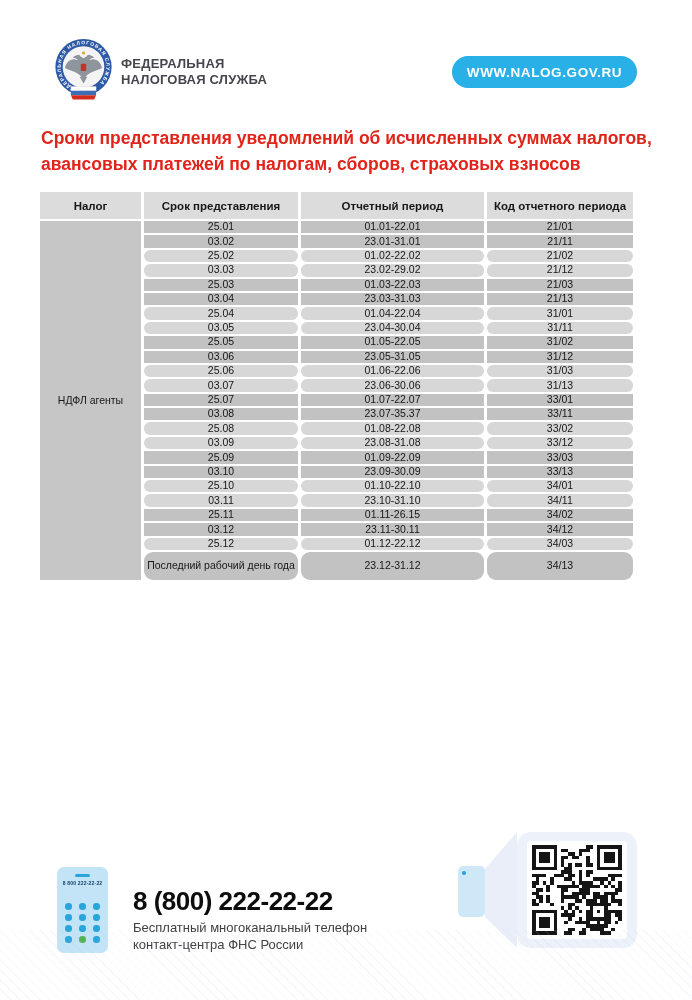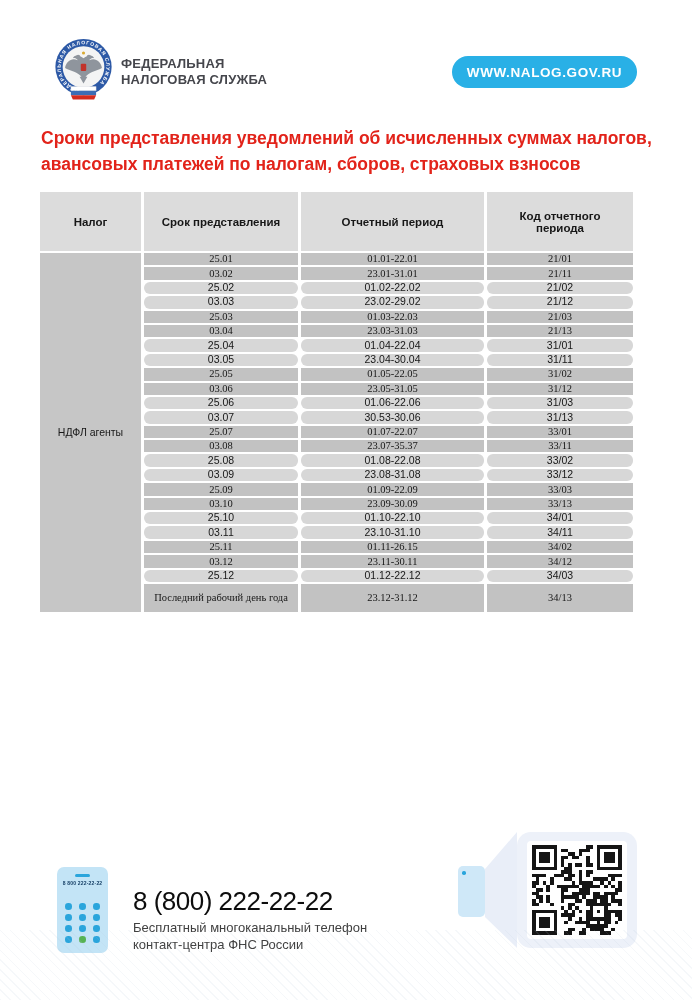--- a/index.html
+++ b/index.html
@@ -28,29 +28,29 @@
   .tax-table{
     position:absolute;left:37px;top:190px;border-collapse:separate;border-spacing:3px 2px;
     table-layout:fixed;width:599px;
   }
   .tax-table col.c1{width:101px}
   .tax-table col.c2{width:154px}
   .tax-table col.c3{width:183px}
   .tax-table col.c4{width:146px}
   .tax-table th{
     background:var(--table-header-bg,#dcdcdc);height:27px;font-size:11.5px;font-weight:700;
-    text-align:center;padding:16px;color:#171717;
+    text-align:center;padding:0;color:#171717;
   }
   .tax-table td{
     font-size:10.5px;height:12.4px;line-height:1.12;text-align:center;vertical-align:middle;
     padding:0;color:#171717;
   }
-  .tax-table tr.dark td:not(.tax-cell){background:var(--row-dark-bg,#c2c2c2);font-family:Liberation Serif, serif;}
+  .tax-table tr.dark td:not(.tax-cell){background:var(--row-dark-bg,#c2c2c2);}
   .tax-table tr.light td:not(.tax-cell){background:var(--row-light-bg,#d7d7d7);border-radius:6px;}
-  .tax-table tr.tall td{height:28px;}
+  .tax-table tr.tall td{height:28px;border-radius:9px;}
   .tax-cell{
     background:var(--tax-column-bg,#c6c6c6)!important;font-weight:400;font-size:12px;
   }
   
   .phone-illustration{
     position:absolute;left:57px;top:867px;width:51px;height:86px;border-radius:7px;
     background:var(--phone-fill,#c3e4f6);
   }
   .phone-speaker{
     position:absolute;left:18px;top:7px;width:15px;height:2.5px;border-radius:2px;
@@ -60,21 +60,21 @@
     position:absolute;left:0;top:13px;width:51px;text-align:center;
     font-size:5px;font-weight:700;color:#123c63;letter-spacing:.2px;
   }
   .keypad{
     position:absolute;left:8px;top:36px;display:grid;grid-template-columns:repeat(3,6.5px);
     grid-auto-rows:6.5px;column-gap:7.5px;row-gap:4.5px;
   }
   .keypad .dot{width:6.5px;height:6.5px;border-radius:50%;background:var(--keypad-blue,#2aa5dc);}
   .keypad .dot.green{background:var(--keypad-green,#56b353);}
   .phone-number{
-    position:absolute;left:133px;top:886px;margin:0;font-size:26px;font-weight:400;
+    position:absolute;left:133px;top:886px;margin:0;font-size:26px;font-weight:700;
     letter-spacing:-.5px;color:#0d0d0d;white-space:nowrap;
   }
   .phone-note{
     position:absolute;left:133px;top:919px;font-size:13px;line-height:17px;color:#404040;
   }
   .beam-svg{position:absolute;left:480px;top:830px;width:60px;height:120px;}
   .qr-phone{
     position:absolute;left:458px;top:866px;width:27px;height:51px;border-radius:5px;
     background:#cfe8f8;
   }
@@ -207,21 +207,21 @@
           <td>23.05-31.05</td>
           <td>31/12</td>
         </tr>
         <tr class="light">
           <td>25.06</td>
           <td>01.06-22.06</td>
           <td>31/03</td>
         </tr>
         <tr class="light">
           <td>03.07</td>
-          <td>30.53-30.06</td>
+          <td>23.06-30.06</td>
           <td>31/13</td>
         </tr>
         <tr class="dark">
           <td>25.07</td>
           <td>01.07-22.07</td>
           <td>33/01</td>
         </tr>
         <tr class="dark">
           <td>03.08</td>
           <td>23.07-35.37</td>

